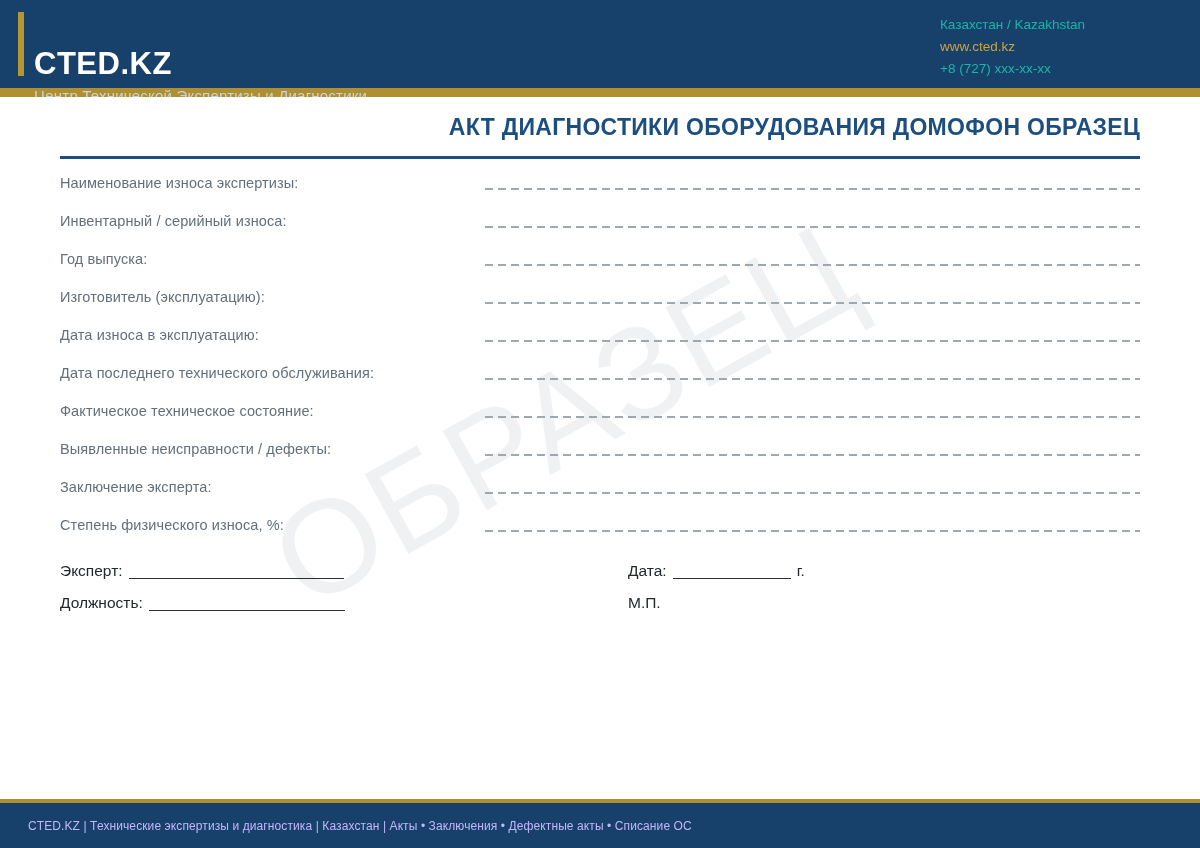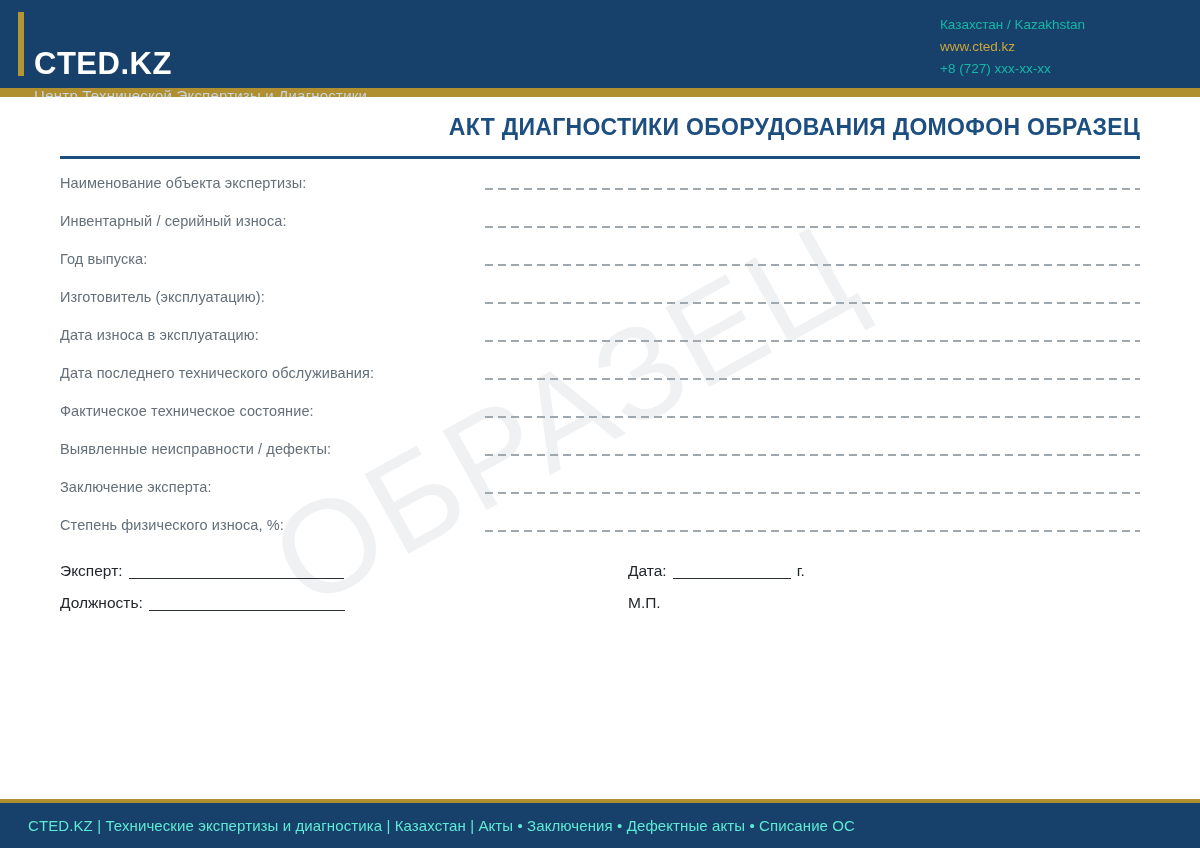--- a/index.html
+++ b/index.html
@@ -74,21 +74,21 @@
     font-size:132px; font-weight:400; letter-spacing:3px; white-space:nowrap;
     color:rgba(40,52,68,0.07); pointer-events:none; user-select:none;
   }
 
   
   .footer-gold { height:4px; background:#AF8F2F; flex:0 0 auto; }
   .footer-bar {
     height:45px; background:#17406A; flex:0 0 auto;
     display:flex; align-items:center; padding-left:28px;
   }
-  .footer-text { color:#5eead4; font-size:15px; letter-spacing:0.1px; }
+  .footer-text { color:#c4b5fd; font-size:12px; letter-spacing:0.1px; }
 </style>
 </head>
 <body>
 
 <div class="page">
 
   <header class="header">
     <div class="logo-accent"></div>
     <div class="logo-block">
       <div class="logo-title">CTED.KZ</div>
@@ -104,21 +104,21 @@
   <div class="gold-stripe"></div>
 
   <main class="doc">
     <div class="watermark">ОБРАЗЕЦ</div>
 
     <h1 class="doc-title">АКТ ДИАГНОСТИКИ ОБОРУДОВАНИЯ ДОМОФОН ОБРАЗЕЦ</h1>
     <div class="title-rule"></div>
 
     <div class="form-rows">
       <div class="form-row">
-        <span class="field-label">Наименование объекта экспертизы:</span>
+        <span class="field-label">Наименование износа экспертизы:</span>
         <span class="field-line"></span>
       </div>
       <div class="form-row">
         <span class="field-label">Инвентарный / серийный износа:</span>
         <span class="field-line"></span>
       </div>
       <div class="form-row">
         <span class="field-label">Год выпуска:</span>
         <span class="field-line"></span>
       </div>

